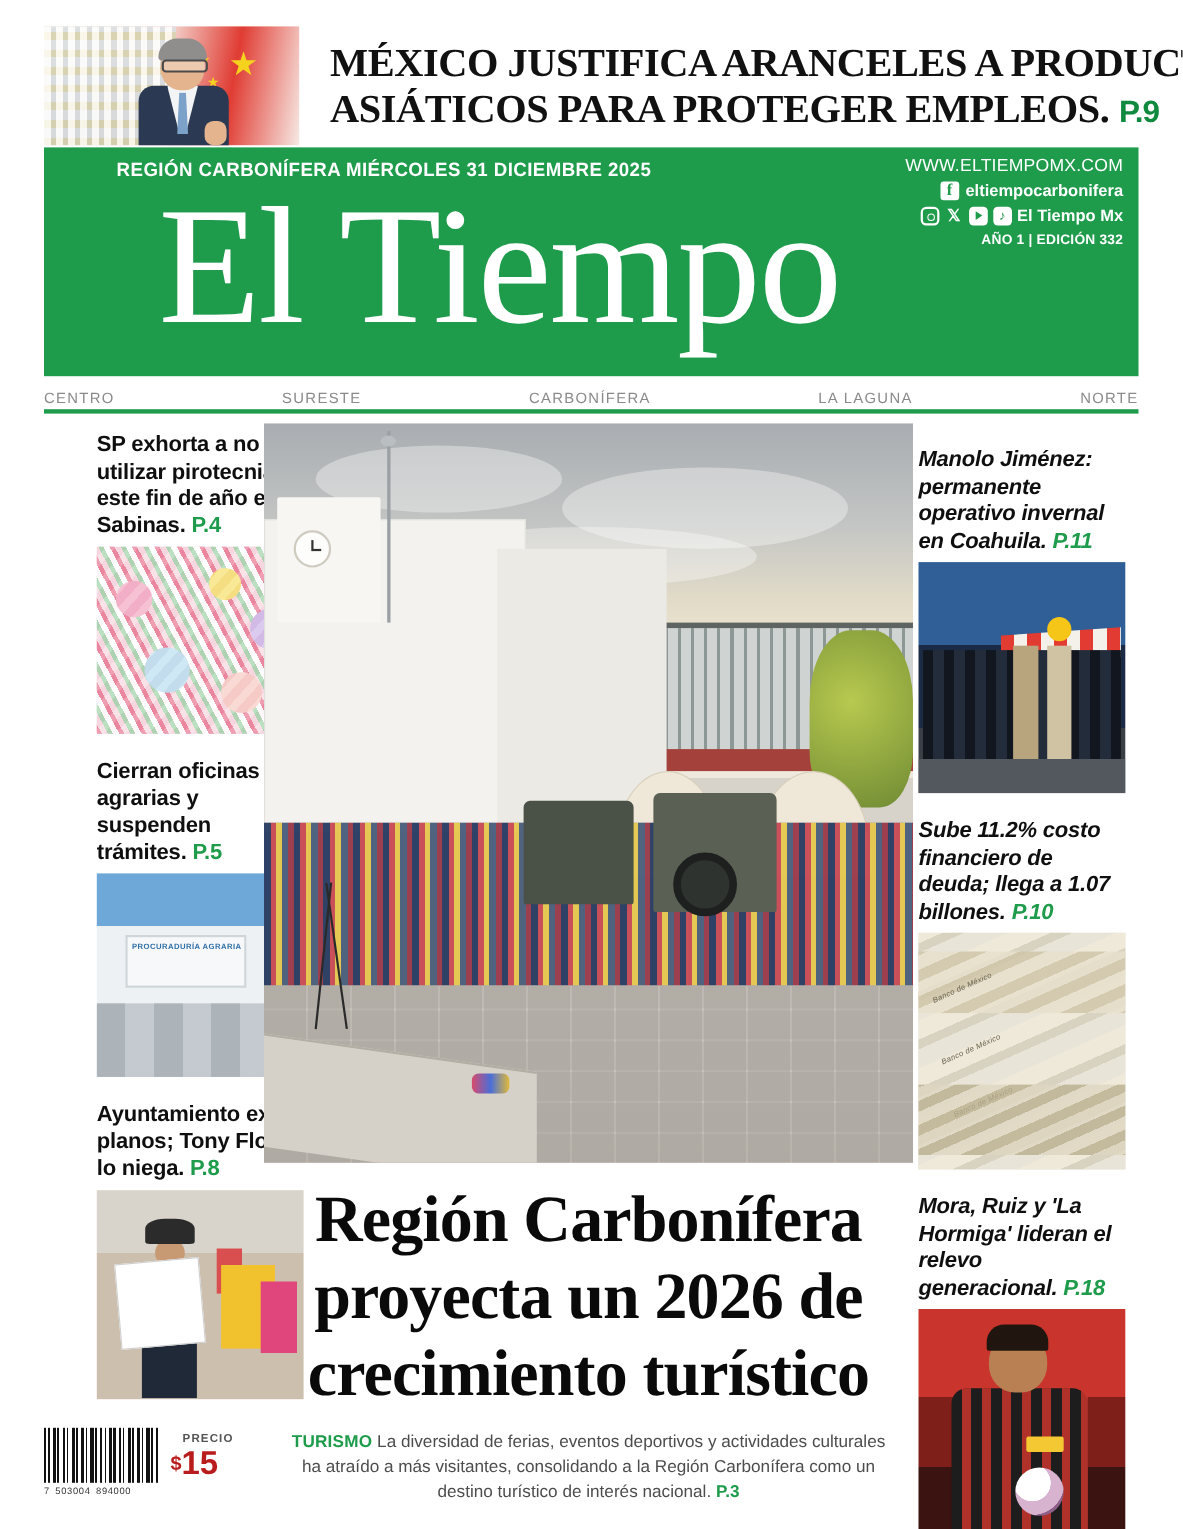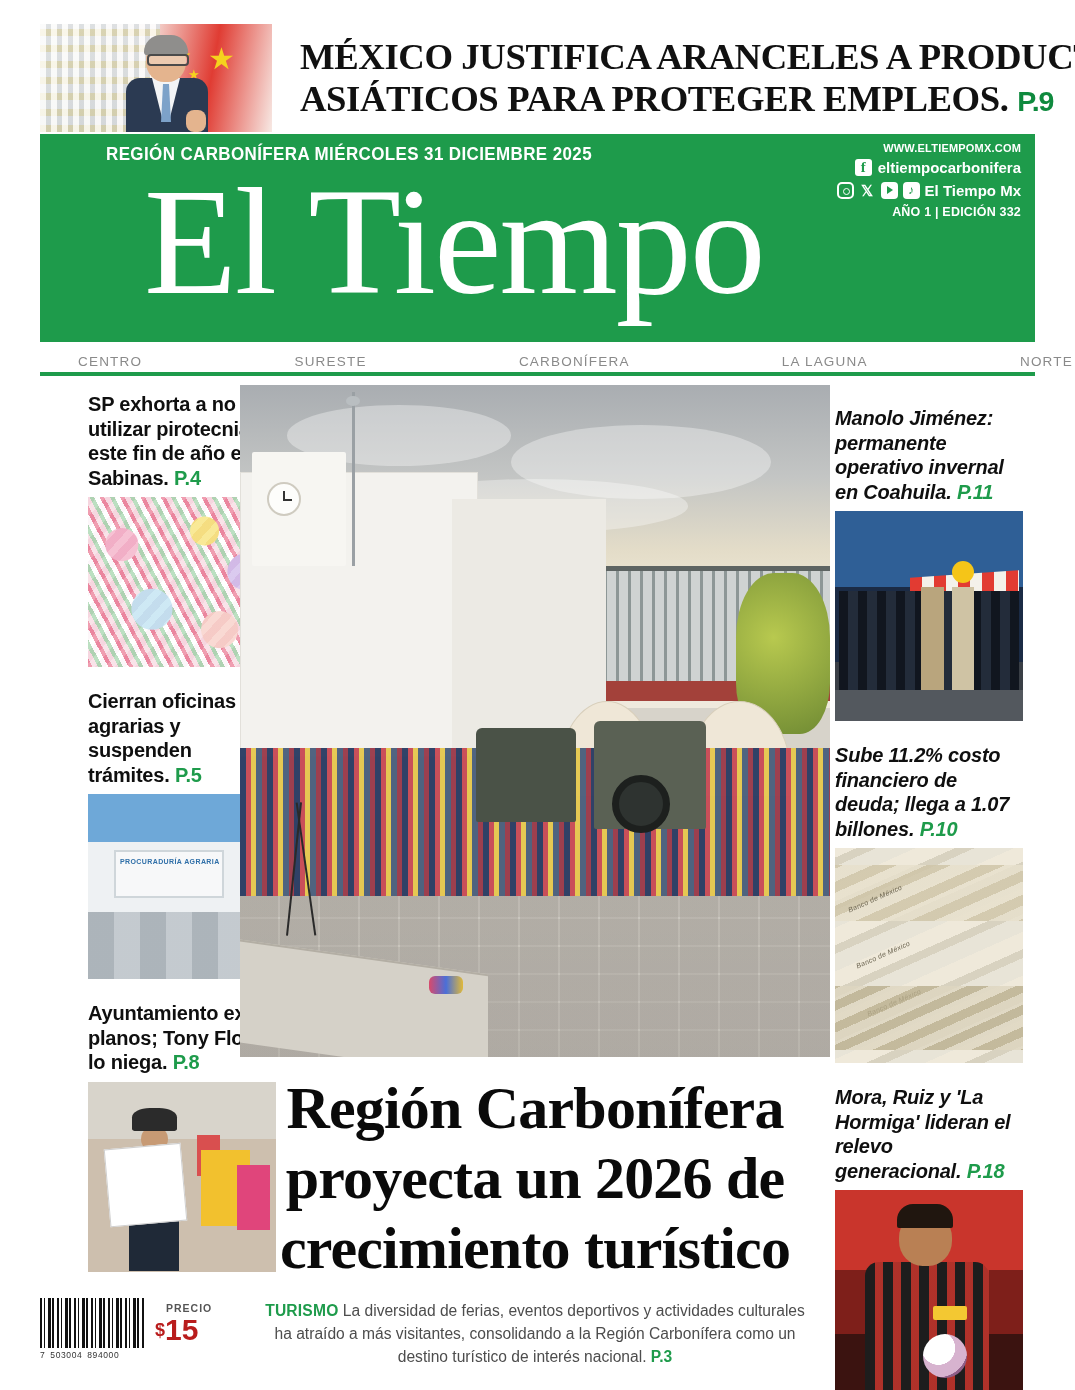--- a/index.html
+++ b/index.html
@@ -60,21 +60,21 @@
     background:#1e9b4b;
   }
   .mh-topline{
     position:absolute;left:66px;top:10px;
     font-size:17.5px;font-weight:700;color:#fff;letter-spacing:.4px;
     transform:scaleX(.97);transform-origin:left;
   }
   .mh-right{
     position:absolute;right:14px;top:8px;text-align:right;color:#fff;
   }
-  .mh-url{font-size:11px;font-weight:700;letter-spacing:.2px;}
+  .mh-url{font-size:16px;font-weight:400;letter-spacing:.2px;}
   .mh-fb{display:flex;justify-content:flex-end;align-items:center;gap:6px;margin-top:5px;font-size:15px;font-weight:700;}
   .mh-soc{display:flex;justify-content:flex-end;align-items:center;gap:5px;margin-top:6px;font-size:15px;font-weight:700;}
   .mh-ed{font-size:12.5px;font-weight:700;margin-top:6px;letter-spacing:.2px;}
   .ic{display:inline-block;width:17px;height:17px;position:relative;vertical-align:middle;}
   .ic-fb{background:#fff;border-radius:3px;color:#1e9b4b;font-family:"Liberation Serif",serif;font-weight:700;font-size:15px;line-height:17px;text-align:center;}
   .ic-ig{border:2px solid #fff;border-radius:5px;box-sizing:border-box;}
   .ic-ig:after{content:"";position:absolute;left:4px;top:4px;width:5px;height:5px;border:1.5px solid #fff;border-radius:50%;}
   .ic-x{color:#fff;font-size:15px;font-weight:700;line-height:17px;text-align:center;font-family:"Liberation Sans",sans-serif;}
   .ic-yt{background:#fff;border-radius:4px;}
   .ic-yt:after{content:"";position:absolute;left:6px;top:4px;border-left:6px solid #1e9b4b;border-top:4px solid transparent;border-bottom:4px solid transparent;}
@@ -91,21 +91,21 @@
     font-family:"Liberation Serif", serif;
     font-size:25px;letter-spacing:9.5px;color:#fff;font-weight:700;
   }
   .mh-flourish{
     position:absolute;left:778px;top:298px;width:46px;height:34px;color:#fff;
   }
 
   
   .nav{
     position:absolute;left:40px;top:350px;width:995px;height:22px;
-    display:flex;justify-content:space-between;align-items:center;margin-left:38px;
+    display:flex;justify-content:space-between;align-items:center;
   }
   .nav span{font-size:13.5px;color:#8a8a8a;letter-spacing:1.2px;font-weight:400;}
   .navrule{position:absolute;left:40px;top:372px;width:995px;height:4px;background:#1e9b4b;}
 
   
   .col-left{position:absolute;left:40px;top:392px;width:188px;margin-left:48px;}
   .col-right{position:absolute;left:835px;top:406px;width:188px;font-style:italic;}
   .col-mid{position:absolute;left:240px;top:385px;width:590px;}
 
   .hl{

